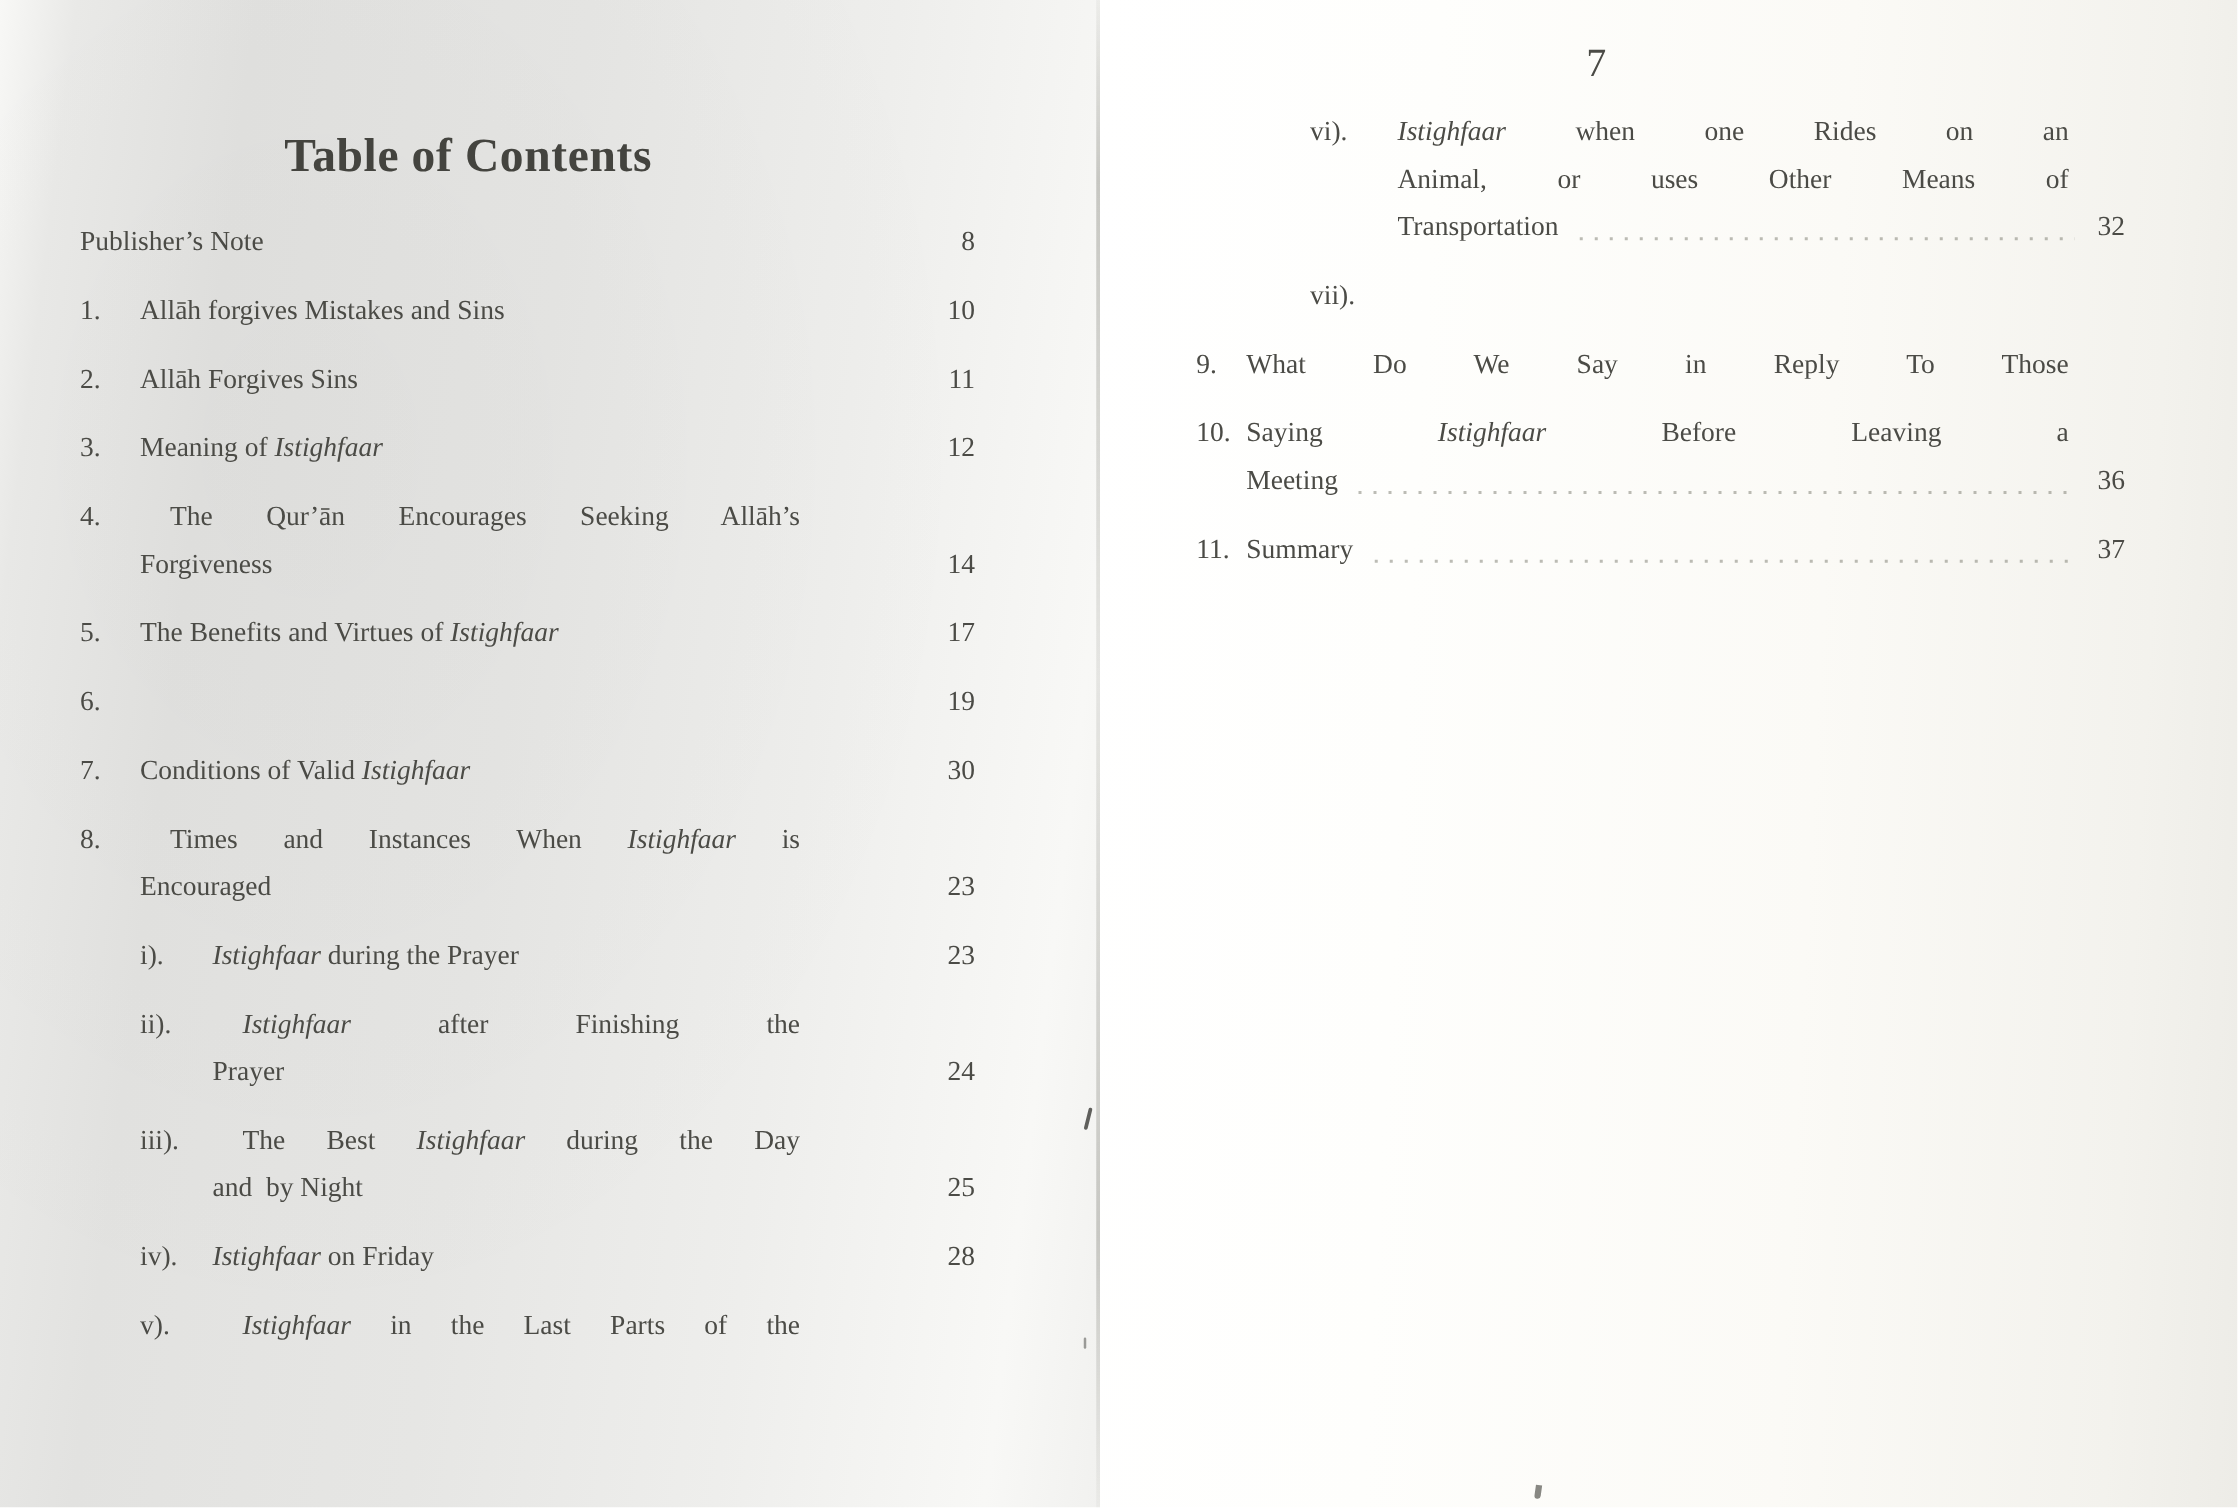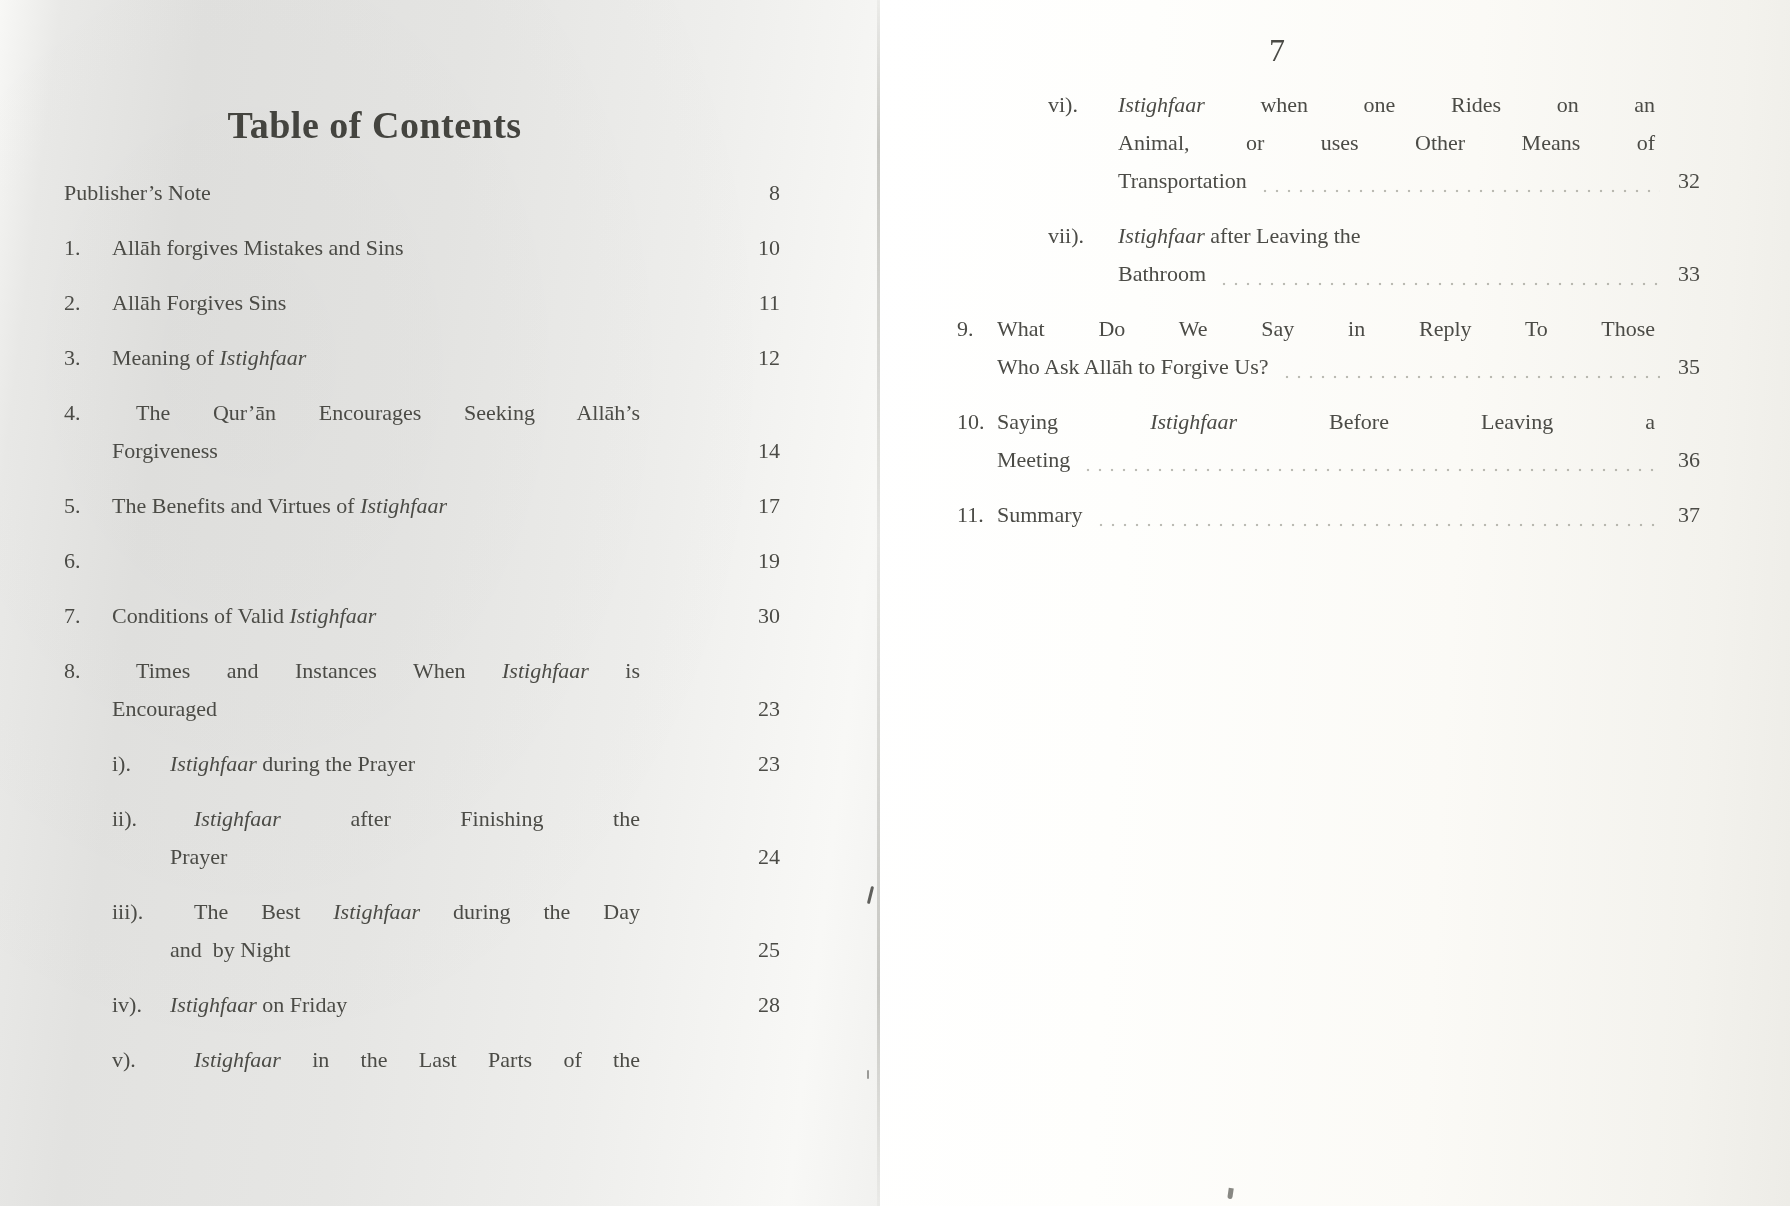--- a/index.html
+++ b/index.html
@@ -285,38 +285,25 @@
               <div class="line stretch">Animal, or uses Other Means of</div>
               <div class="lastline">
                 <span class="txt">Transportation</span>
                 <span class="leader dotted"></span>
                 <span class="pg">32</span>
               </div>
             </div>
           </div>
           <div class="entry e-l2">
             <span class="num">vii).</span>
-            <div class="body">
-              <div class="line"><i>Istighfaar</i> after Leaving the</div>
-              <div class="lastline">
-                <span class="txt">Bathroom</span>
-                <span class="leader dotted"></span>
-                <span class="pg">33</span>
-              </div>
-            </div>
           </div>
           <div class="entry e-l1">
             <span class="num">9.</span>
             <div class="body">
               <div class="line stretch">What Do We Say in Reply To Those</div>
-              <div class="lastline">
-                <span class="txt">Who Ask Allāh to Forgive Us?</span>
-                <span class="leader dotted"></span>
-                <span class="pg">35</span>
-              </div>
             </div>
           </div>
           <div class="entry e-l1">
             <span class="num">10.</span>
             <div class="body">
               <div class="line stretch">Saying <i>Istighfaar</i> Before Leaving a</div>
               <div class="lastline">
                 <span class="txt">Meeting</span>
                 <span class="leader dotted"></span>
                 <span class="pg">36</span>

